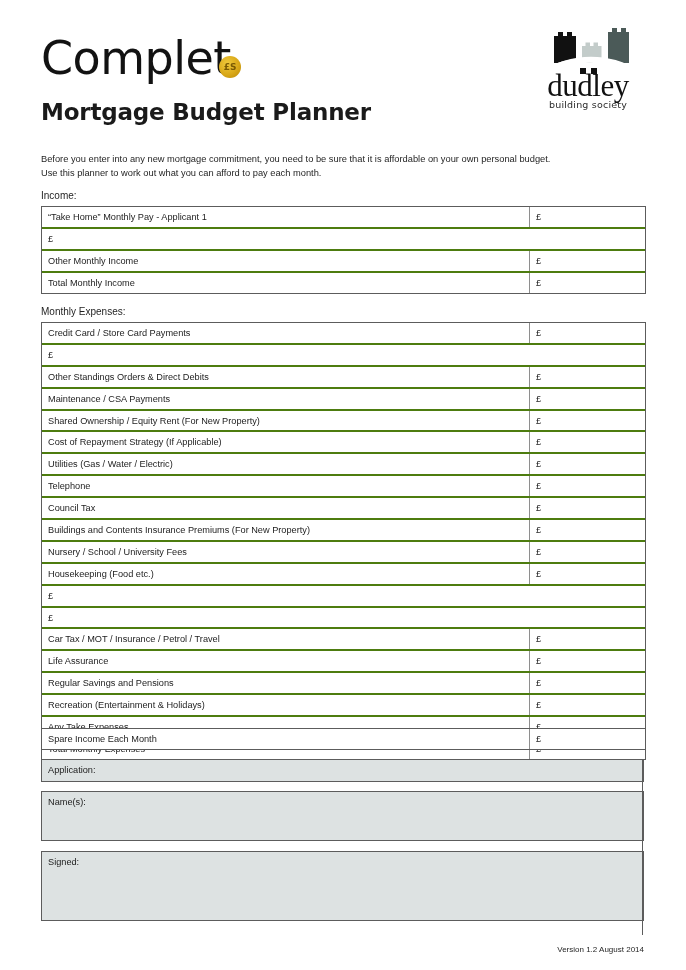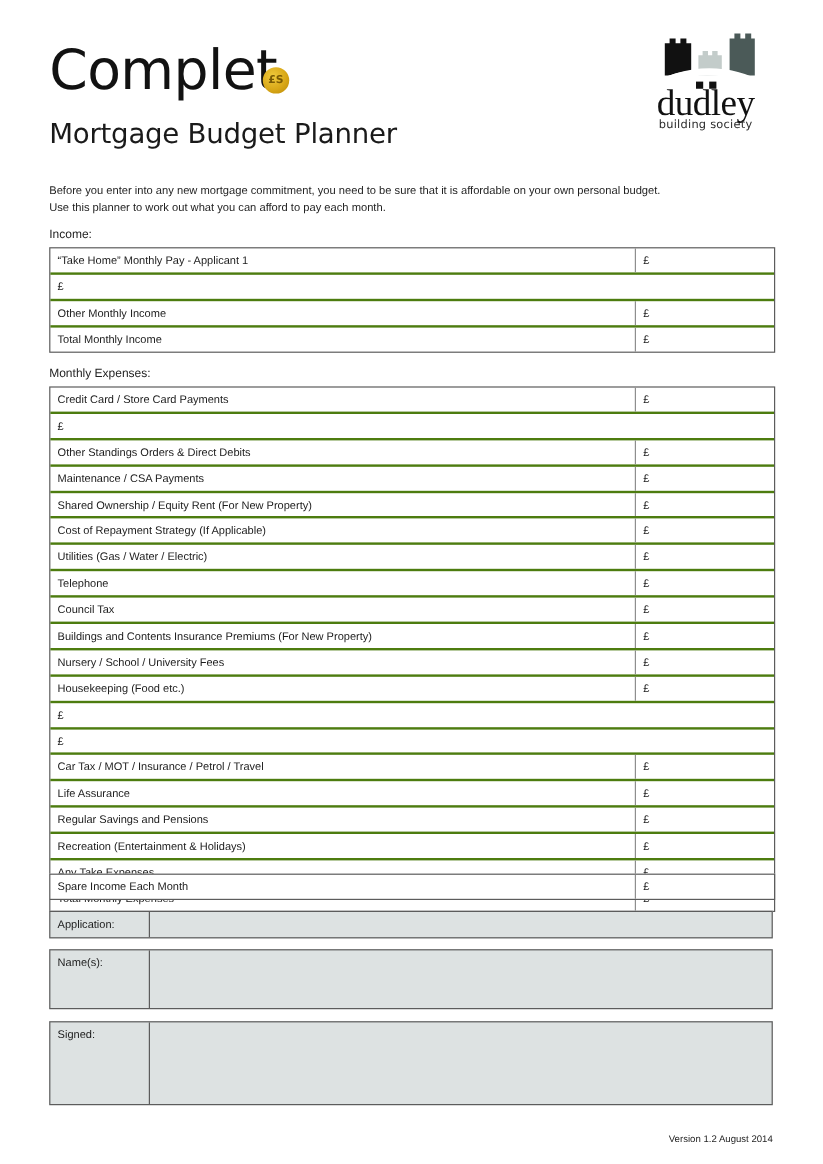--- a/index.html
+++ b/index.html
@@ -60,21 +60,21 @@
     color: #7a5a04;
     line-height: 1;
   }
 
   .page-title {
     position: absolute;
     left: 41px;
     top: 99px;
     font-family: "DejaVu Sans", sans-serif;
     font-size: 23px;
-    font-weight: 400;
+    font-weight: 700;
     letter-spacing: -0.2px;
     color: #1a1a1a;
     white-space: nowrap;
   }
 
   .dudley-logo {
     position: absolute;
     right: 38px;
     top: 26px;
     width: 120px;
@@ -169,20 +169,21 @@
 
   
   .shaded-box {
     position: absolute;
     left: 41px;
     width: 603px;
     box-sizing: border-box;
     border: 1px solid #5c5c5c;
     background: #dde2e2;
     display: flex;
+    flex-direction: column;
   }
   .shaded-label {
     flex: 0 0 83px;
     box-sizing: border-box;
     border-right: 1px solid #5c5c5c;
     padding: 5px 0 0 6px;
     font-size: 9.2px;
     color: #1c1c1c;
   }
   .shaded-field {

